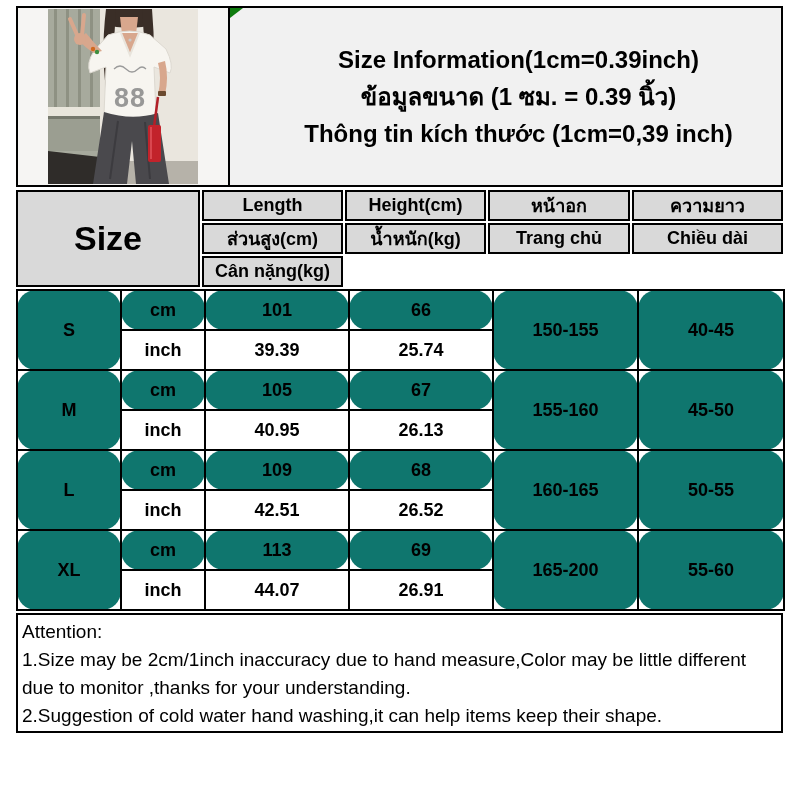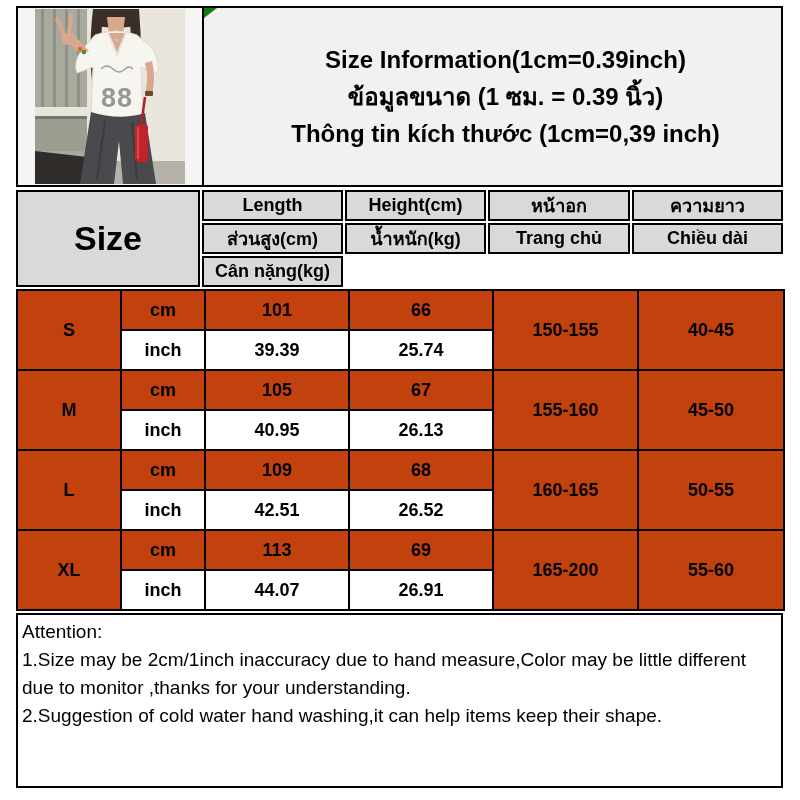--- a/index.html
+++ b/index.html
@@ -7,21 +7,21 @@
   body {
     font-family:"Liberation Sans","DejaVu Sans",sans-serif;
     color:#000;
     padding:6px 17px 4px 16px;
   }
   .content { width:767px; }
 
   
   .top-section { display:flex; height:181px; border:2px solid #000; background:#f1f1f1; }
   .photo-cell {
-    width:186px; border-right:2px solid #000;
+    width:212px; border-right:2px solid #000;
     display:flex; align-items:center; justify-content:center;
     background:#f6f5f3; overflow:hidden;
   }
   .photo-cell svg { display:block; }
   .title-cell {
     flex:1; position:relative;
     display:flex; flex-direction:column; align-items:center; justify-content:center;padding-left:26px;
   }
   .title-line { font-weight:bold; font-size:24px; line-height:37px; white-space:nowrap; }
   .corner-flag {
@@ -45,27 +45,27 @@
   }
   .hcell.size-corner { grid-row:1 / 4; font-size:34px; }
 
   
   table.size-table { margin-top:2px; width:767px; border-collapse:collapse; table-layout:fixed; }
   table.size-table td {
     border:2px solid #000; height:40px; text-align:center; vertical-align:middle;
     font-weight:bold; font-size:18px; padding:0;
   }
   td.sz-letter { background:#d9d9d9; font-size:20px; }
-  tr.row-cm td { background:#c2410c; }
+  tr.row-cm td { background:#0f766e;border-radius:19px; }
   tr.row-inch td { background:#ffffff; }
   td.range { background:#f1f1f1; }
 
   
   .attention-box {
-    margin-top:2px; border:2px solid #000; height:175px; background:#fff;
+    margin-top:2px; border:2px solid #000; height:120px; background:#fff;
     padding:3px 5px 0 4px; font-size:19px; line-height:28px;
   }
 </style>
 </head>
 <body>
 
 <div class="content">
 
   <div class="top-section">
     <div class="photo-cell">

